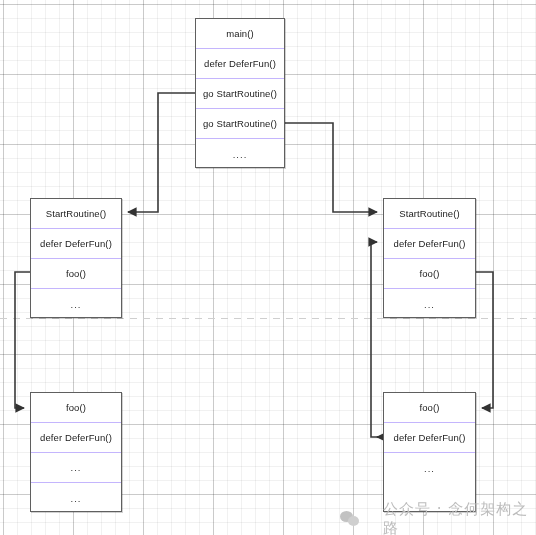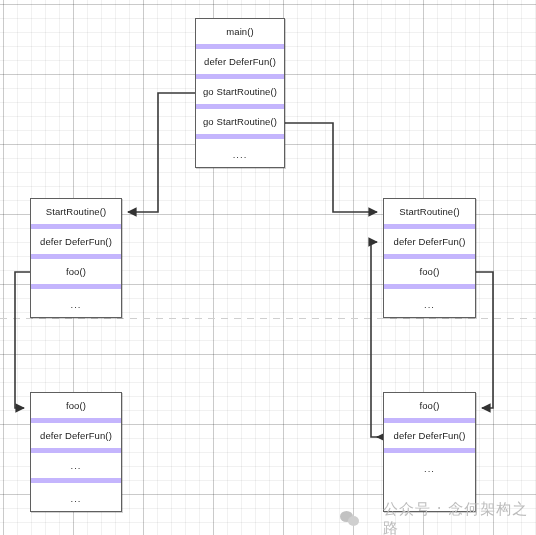--- a/index.html
+++ b/index.html
@@ -50,21 +50,21 @@
     box-sizing: border-box;
     border: 1px solid #5f5f5f;
     background: #ffffff;
     box-shadow: 1px 1px 0 rgba(0,0,0,0.18);
   }
   .row {
     box-sizing: border-box;
     display: flex;
     align-items: center;
     justify-content: center;
-    border-bottom: 5px solid #c4b5fd;
+    border-bottom: 1px solid #c4b5fd;
     font-size: 9.5px;
     color: #1b1b1b;
     letter-spacing: 0.1px;
     white-space: nowrap;
     height: 30px;
   }
   .row:last-child {
     border-bottom: none;
   }
   .row.dots {

